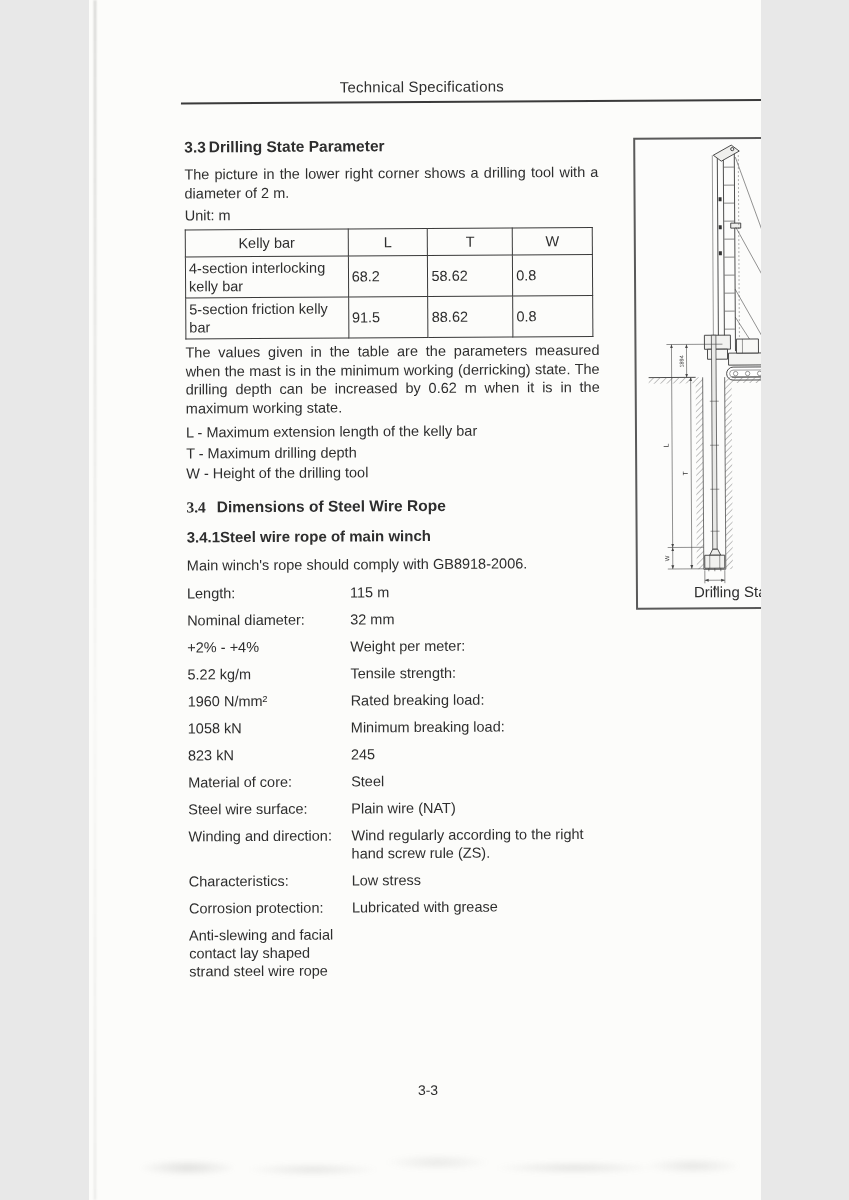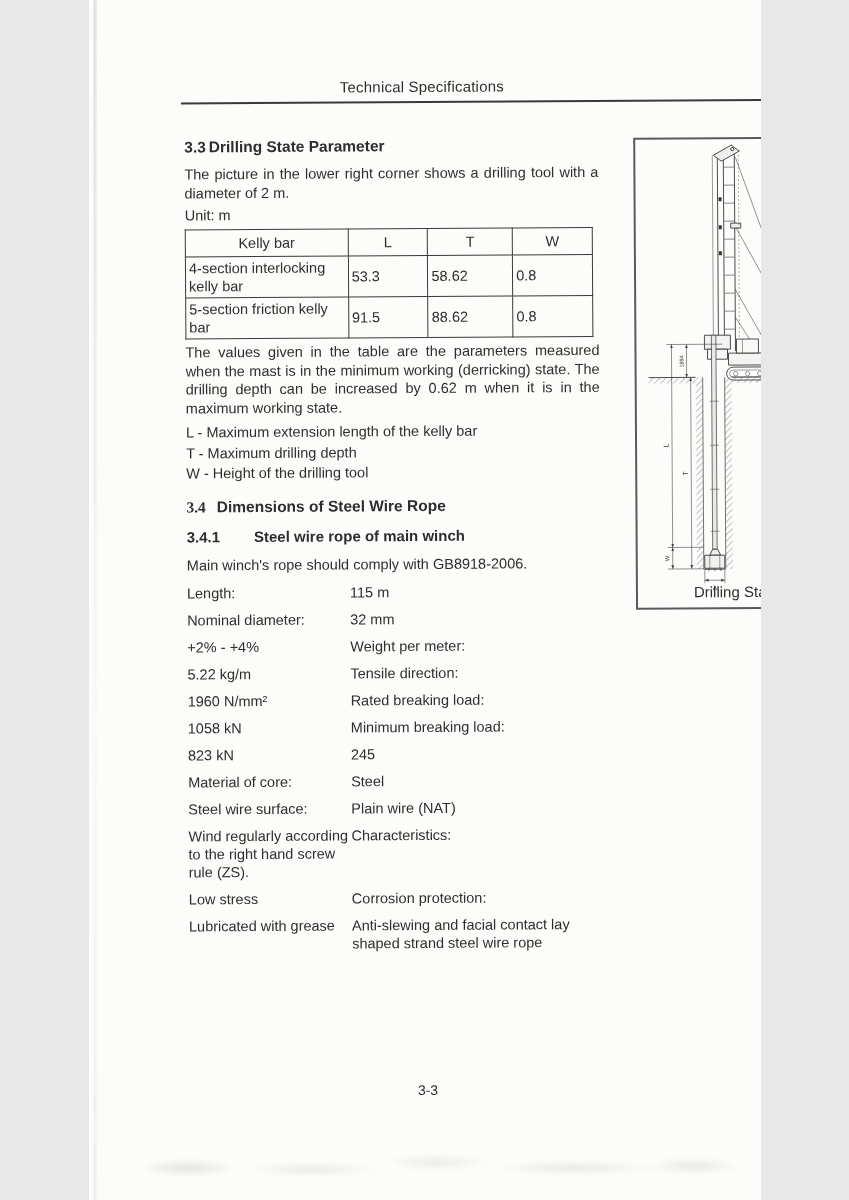--- a/index.html
+++ b/index.html
@@ -12,21 +12,21 @@
 
   
   .header-title { position:absolute; top:78px; left:0; width:100%; text-align:center; font-size:15px; letter-spacing:.2px; }
   .header-rule { position:absolute; top:101px; left:95px; width:667px; height:2px; background:#3a3a3a; }
 
   
   .left-col { position:absolute; left:98px; top:136px; width:414px; font-size:14.5px; line-height:19px; }
   .sec-heading { font-size:15.5px; font-weight:bold; margin:0 0 9px 0; }
   .sec-heading .num { margin-right:3px; }
   .sub-heading { font-size:15px; font-weight:bold; margin:11px 0 10px 0; }
-  .sub-heading .num { margin-right:34px; }
+  .sub-heading .num { }
   .para { margin:0 0 3px 0; text-align:justify; }
   .unit-line { margin:0 0 4px 0; }
 
   table.kelly { border-collapse:collapse; width:408px; margin:0 0 4px 0; }
   table.kelly, table.kelly td, table.kelly th { border:1.6px solid #3a3a3a; }
   table.kelly th, table.kelly td { font-weight:normal; font-size:14.5px; padding:2px 3px; line-height:18px; }
   table.kelly th { height:22px; }
 
   .note { margin:3px 0 6px 0; text-align:justify; line-height:18.5px; }
   .legend-line { line-height:19.5px; margin-bottom:1px; }
@@ -83,21 +83,21 @@
           <tr>
             <th>Kelly bar</th>
             <th>L</th>
             <th>T</th>
             <th>W</th>
           </tr>
         </thead>
         <tbody>
             <tr>
               <td>4-section interlocking kelly bar</td>
-              <td>53.3</td>
+              <td>68.2</td>
               <td>58.62</td>
               <td>0.8</td>
             </tr>
             <tr>
               <td>5-section friction kelly bar</td>
               <td>91.5</td>
               <td>88.62</td>
               <td>0.8</td>
             </tr>
           </tbody>
@@ -122,31 +122,32 @@
       <p class="para">Main winch's rope should comply with GB8918-2006.</p>
 
       <div class="spec-grid">
           <div class="spec-label">Length:</div>
           <div class="spec-value">115 m</div>
           <div class="spec-label">Nominal diameter:</div>
           <div class="spec-value">32 mm</div>
           <div class="spec-value">+2% - +4%</div>
           <div class="spec-label">Weight per meter:</div>
           <div class="spec-value">5.22 kg/m</div>
-          <div class="spec-label">Tensile direction:</div>
+          <div class="spec-label">Tensile strength:</div>
           <div class="spec-value">1960 N/mm²</div>
           <div class="spec-label">Rated breaking load:</div>
           <div class="spec-value">1058 kN</div>
           <div class="spec-label">Minimum breaking load:</div>
           <div class="spec-value">823 kN</div>
           <div class="spec-value">245</div>
           <div class="spec-label">Material of core:</div>
           <div class="spec-value">Steel</div>
           <div class="spec-label">Steel wire surface:</div>
           <div class="spec-value">Plain wire (NAT)</div>
+          <div class="spec-label">Winding and direction:</div>
           <div class="spec-value">Wind regularly according to the right hand screw rule (ZS).</div>
           <div class="spec-label">Characteristics:</div>
           <div class="spec-value">Low stress</div>
           <div class="spec-label">Corrosion protection:</div>
           <div class="spec-value">Lubricated with grease</div>
           <div class="spec-value">Anti-slewing and facial contact lay shaped strand steel wire rope</div>
         </div>
     </div>
 
     <div class="figure-box">

